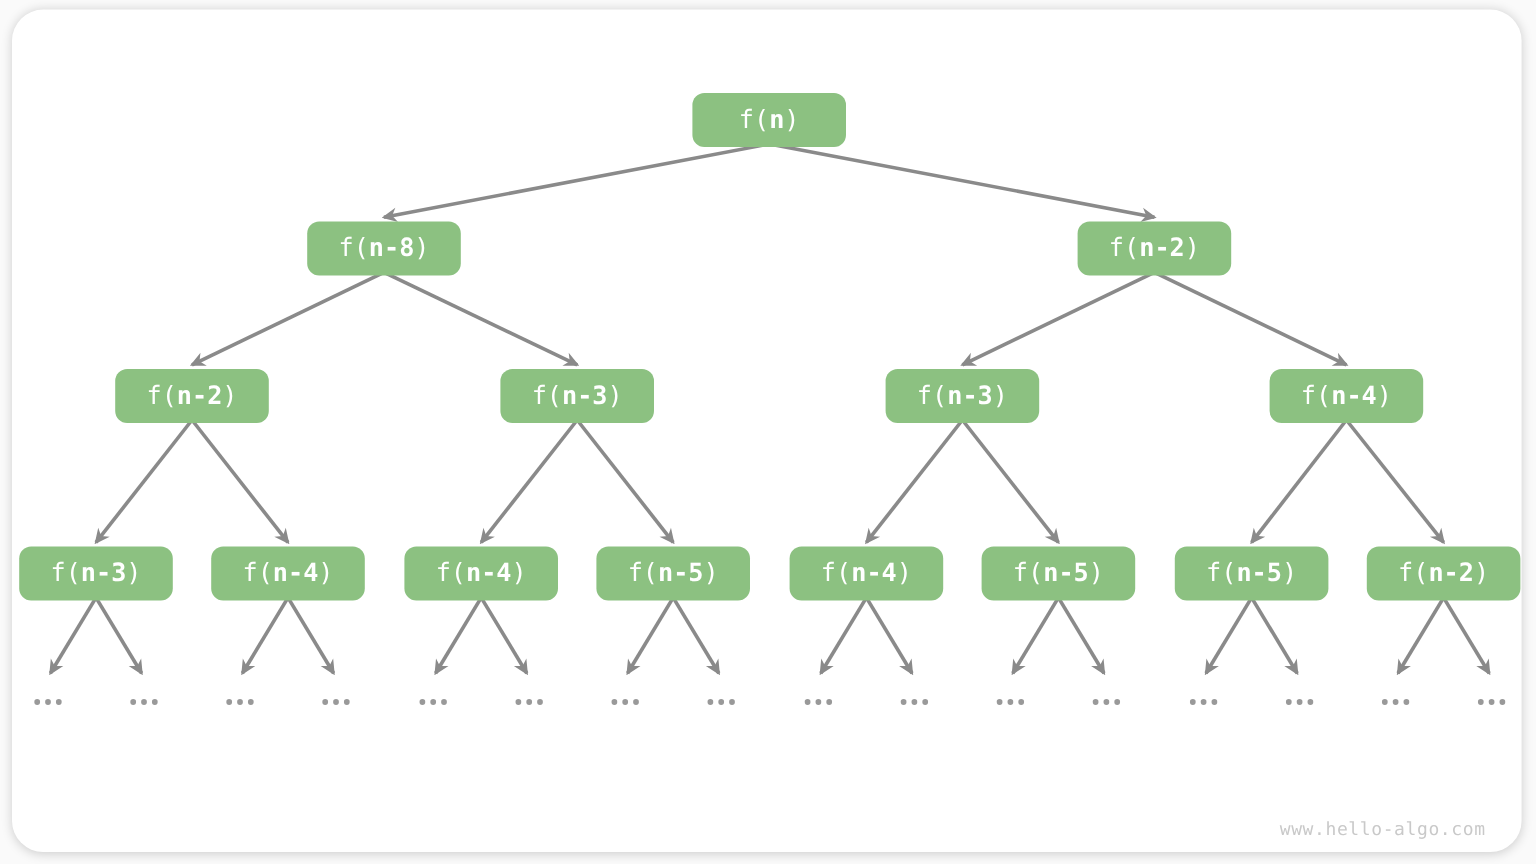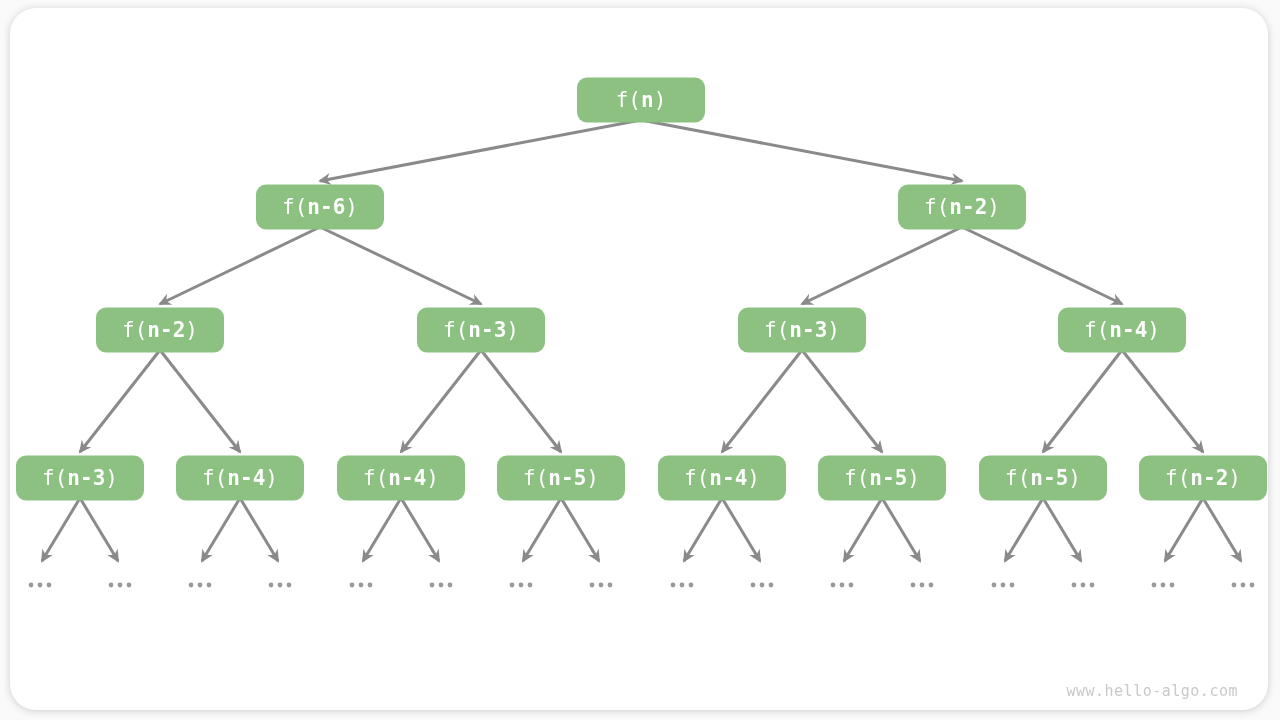--- a/index.html
+++ b/index.html
@@ -185,21 +185,21 @@
   </svg>
 
   <div id="nodes">
       <div class="node" style="left: 641px; top: 100px; width: 128px; height: 45px; border-radius: 10px; background: rgb(140, 193, 129); color: rgb(255, 255, 255);">
         <span>f(</span>
         <span class="arg">n</span>
         <span>)</span>
       </div>
       <div class="node" style="left: 320px; top: 207px; width: 128px; height: 45px; border-radius: 10px; background: rgb(140, 193, 129); color: rgb(255, 255, 255);">
         <span>f(</span>
-        <span class="arg">n-6</span>
+        <span class="arg">n-8</span>
         <span>)</span>
       </div>
       <div class="node" style="left: 962px; top: 207px; width: 128px; height: 45px; border-radius: 10px; background: rgb(140, 193, 129); color: rgb(255, 255, 255);">
         <span>f(</span>
         <span class="arg">n-2</span>
         <span>)</span>
       </div>
       <div class="node" style="left: 160px; top: 330px; width: 128px; height: 45px; border-radius: 10px; background: rgb(140, 193, 129); color: rgb(255, 255, 255);">
         <span>f(</span>
         <span class="arg">n-2</span>

